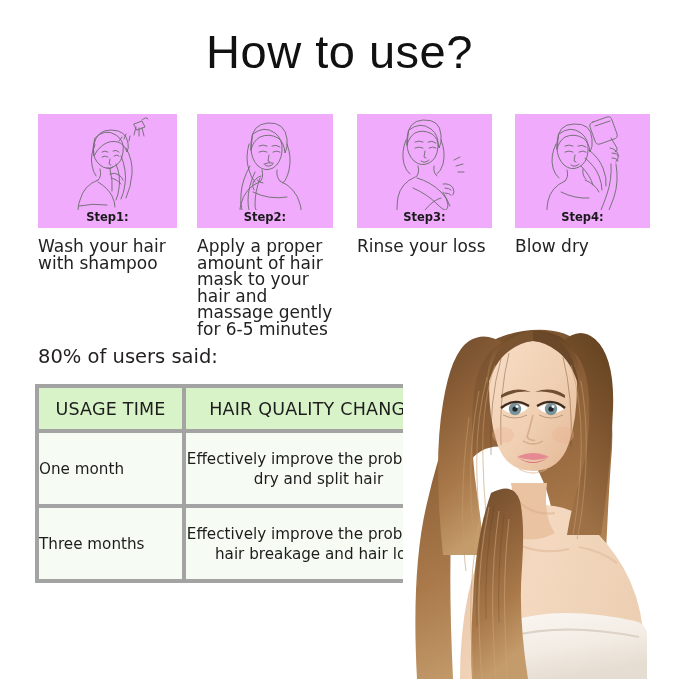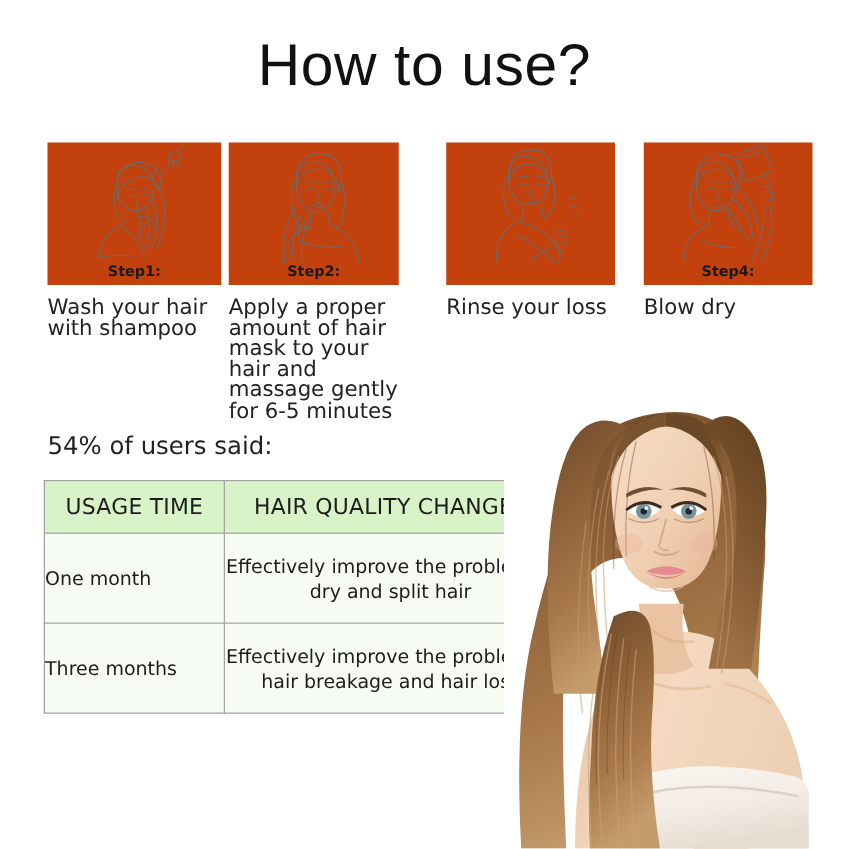--- a/index.html
+++ b/index.html
@@ -37,21 +37,21 @@
     left: 0;
     top: 114px;
     width: 679px;
     height: 180px;
   }
   .step {
     position: absolute;
     top: 0;
   }
   .step-box {
-    background: #c2410c;
+    background: #f0abfc;
     position: relative;
     width: 100%;
     height: 114px;
     overflow: hidden;
   }
   .step-art {
     position: absolute;
     left: 0;
     top: 0;
     width: 100%;
@@ -75,21 +75,21 @@
   }
   .step-caption {
     margin-top: 10px;
     font-size: 17px;
     line-height: 16.5px;
     color: #222222;
     font-family: "DejaVu Sans", sans-serif;
   }
 
   #step-1 { left: 38px;  width: 139px; }
-  #step-2 { left: 183px; width: 136px; }
+  #step-2 { left: 197px; width: 136px; }
   #step-3 { left: 357px; width: 135px; }
   #step-4 { left: 515px; width: 135px; }
 
   
   .users-said {
     position: absolute;
     left: 38px;
     top: 344px;
     font-size: 19.5px;
     line-height: 26px;
@@ -100,21 +100,21 @@
   
   .result-table {
     position: absolute;
     left: 35px;
     top: 384px;
     width: 408px;
     border-collapse: collapse;
     table-layout: fixed;
   }
   .result-table td, .result-table th {
-    border: 1px solid #a3a3a3;
+    border: 4px solid #a3a3a3;
     padding: 0;
     vertical-align: middle;
   }
   .result-table thead th {
     background: #d9f3c9;
     height: 41px;
     font-size: 17.5px;
     font-weight: 400;
     color: #1d1d1d;
     letter-spacing: 0.2px;
@@ -272,20 +272,21 @@
           <path d="M86 78 q4 6 5 13 q0 3 -2 5"></path>
           <path d="M68 96 q8 -10 16 -12"></path>
 
           <path d="M86 70 q7 -1 10 4 q2 4 0 7"></path>
           <path d="M88 74 q4 0 6 2"></path>
           <path d="M88 79 q4 0 6 2"></path>
 
           <path d="M97 46 l6 -3 M99 52 l7 -2 M101 58 l6 0"></path>
         </svg>
       </div>
+      <div class="step-label">Step3:</div>
     </div>
     <div class="step-caption">Rinse your loss</div>
   </div>
 
   <div class="step" id="step-4">
     <div class="step-box">
       <div class="step-art">
         <svg viewBox="0 0 135 96" fill="none" stroke="#6b6b6b" stroke-width="0.9" stroke-linecap="round" stroke-linejoin="round">
 
           <path d="M78 8 l14 -5 q4 -1 5 3 l5 14 q1 4 -3 5 l-14 5 q-4 1 -5 -3 l-5 -14 q-1 -4 3 -5 z"></path>
@@ -322,21 +323,21 @@
           <path d="M70 66 q10 4 14 12"></path>
           <path d="M46 78 q14 7 28 6"></path>
         </svg>
       </div>
       <div class="step-label">Step4:</div>
     </div>
     <div class="step-caption">Blow dry</div>
   </div>
 </div>
 
-<div class="users-said">54% of users said:</div>
+<div class="users-said">80% of users said:</div>
 
 <table class="result-table">
   <thead>
     <tr>
       <th class="col-time">USAGE TIME</th>
       <th class="col-change">HAIR QUALITY CHANGES</th>
     </tr>
   </thead>
   <tbody>
     <tr>

